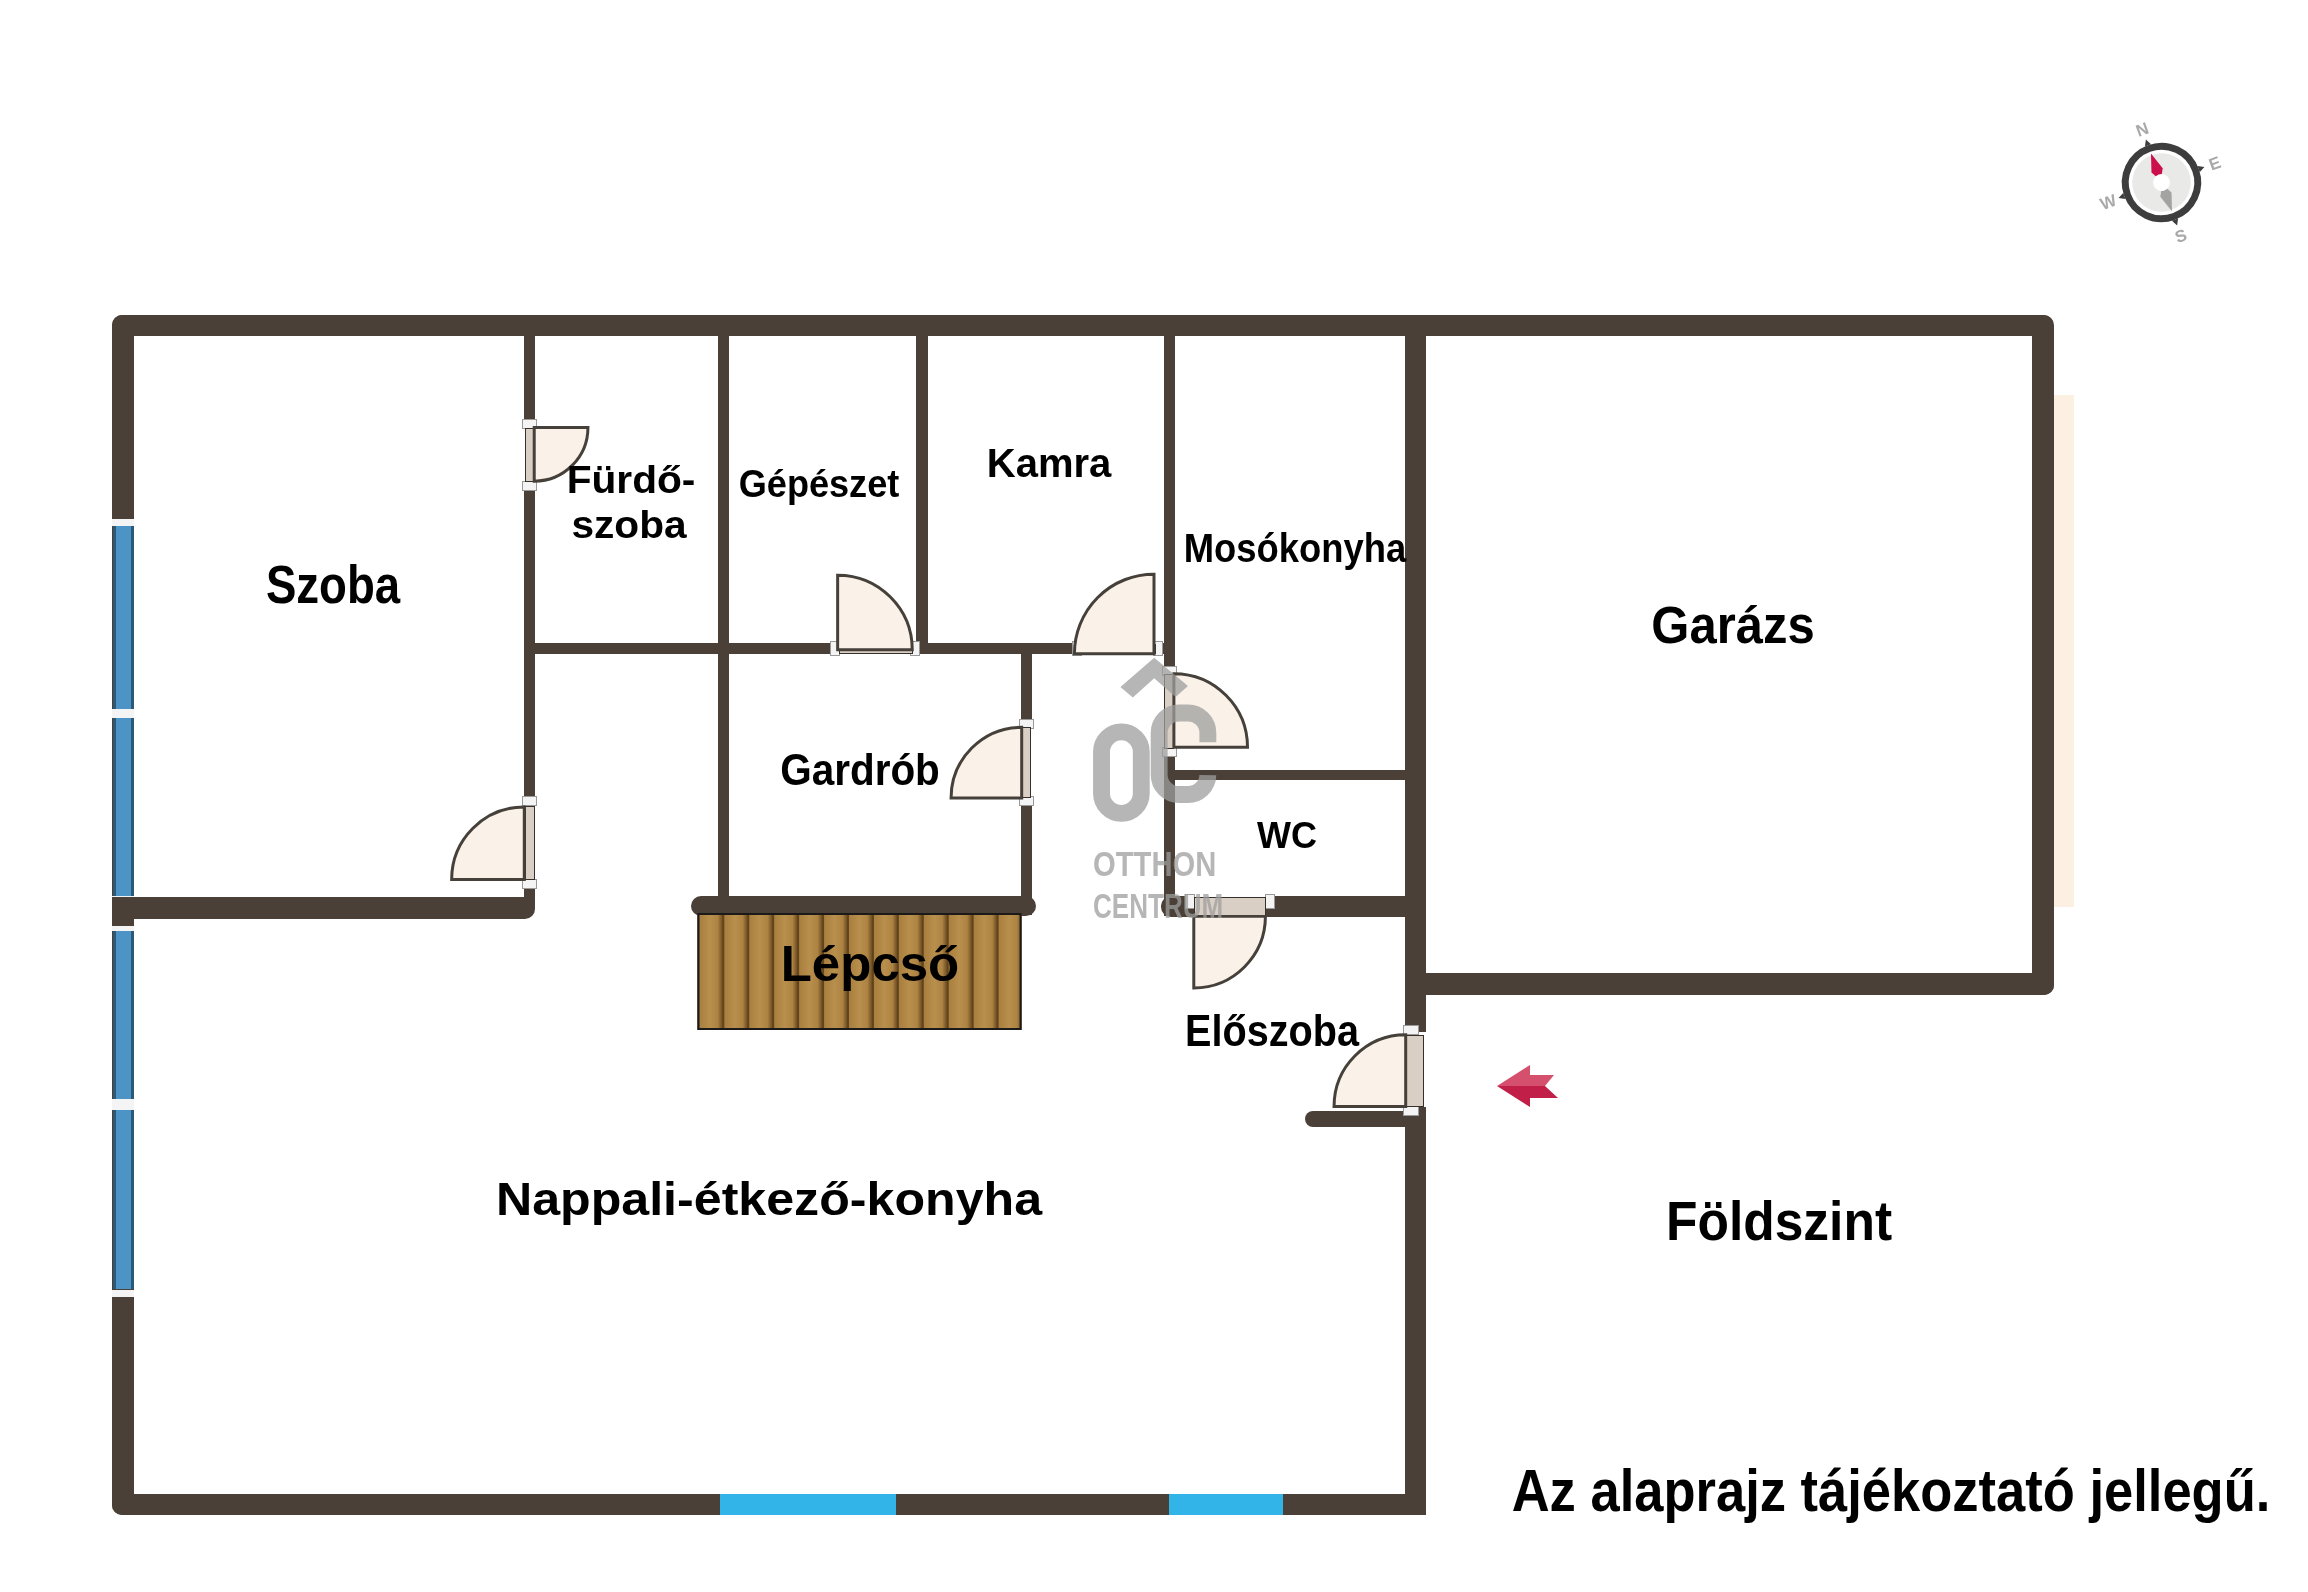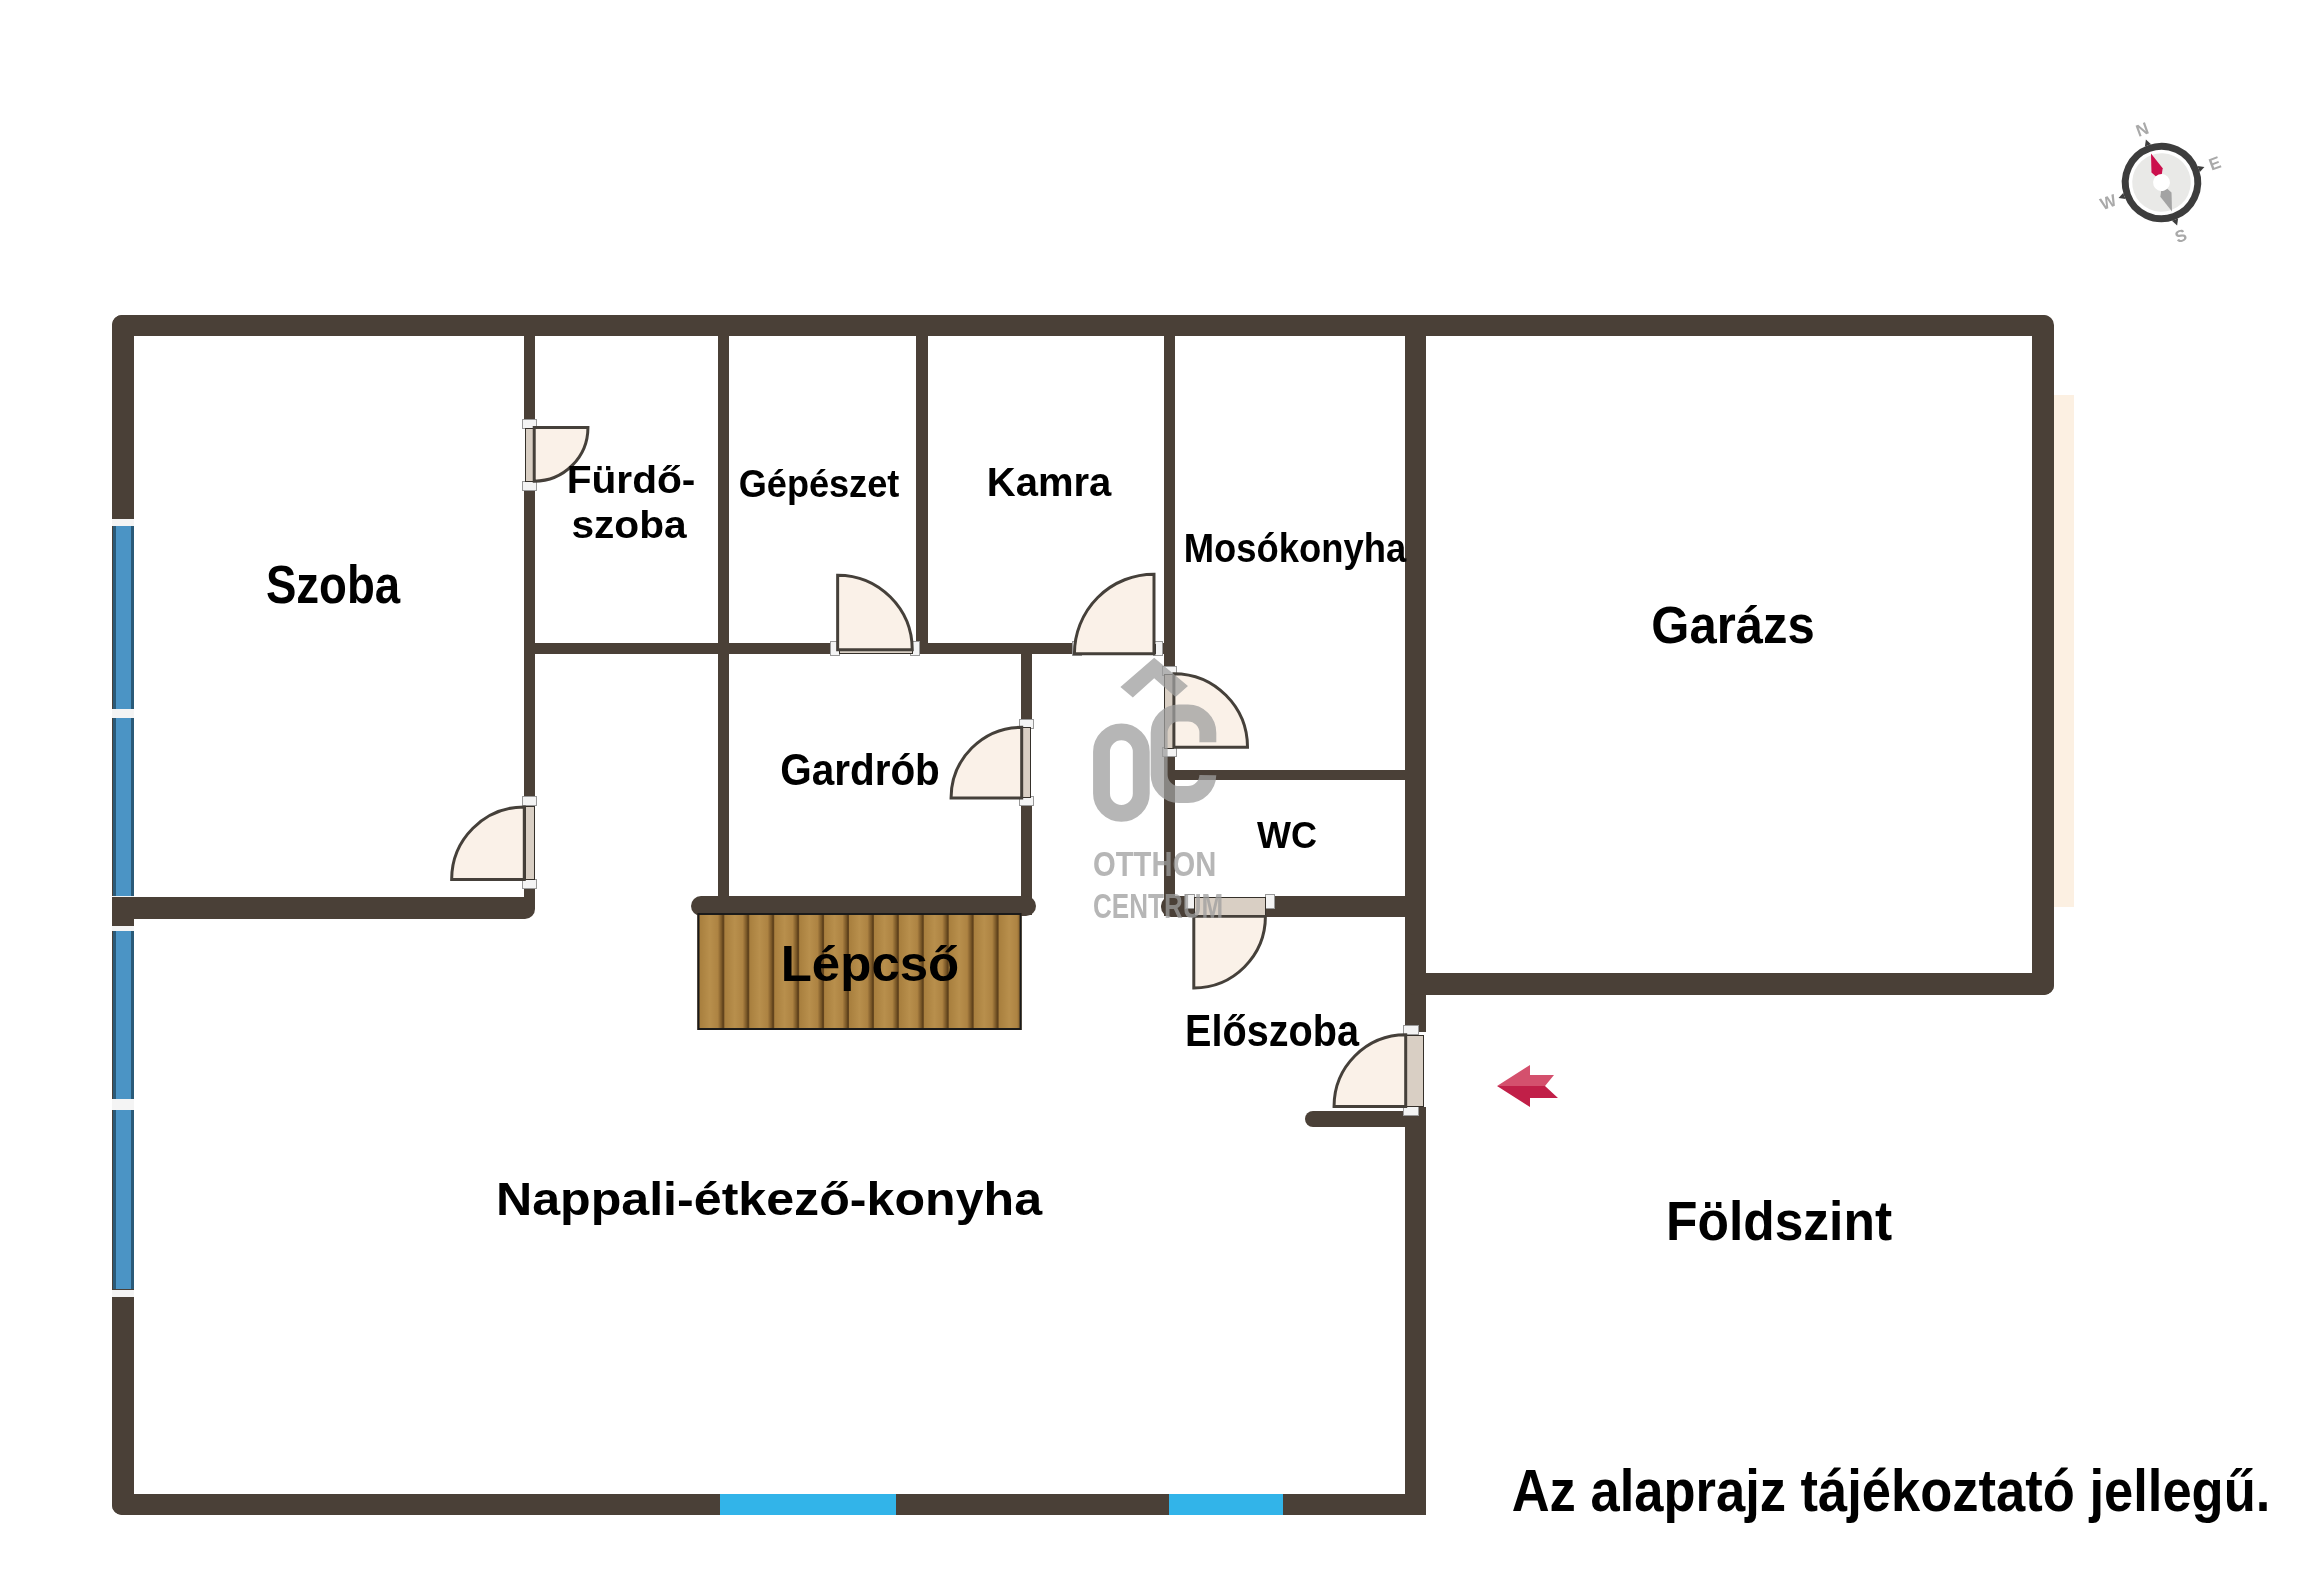--- a/index.html
+++ b/index.html
@@ -196,21 +196,21 @@
     <path d="M9,31 L42,10 L42,20 L66,20 L57,31 L70,43 L42,43 L42,52 Z" fill="url(#ar)"></path>
   </svg>
 
   <div class="lbl" style="left:333px;top:558px;font-size:53px;transform:translateX(-50%) scaleX(0.86);">Szoba</div>
 
   <div class="lbl" style="left:631px;top:461px;font-size:38px;transform:translateX(-50%) scaleX(1.07);">Fürdő-</div>
   <div class="lbl" style="left:629px;top:506px;font-size:38px;transform:translateX(-50%) scaleX(1.07);">szoba</div>
 
   <div class="lbl" style="left:819px;top:465px;font-size:38px;transform:translateX(-50%) scaleX(0.95);">Gépészet</div>
 
-  <div class="lbl" style="left:1049px;top:462px;font-size:40px;transform:translateX(-50%);">Kamra</div>
+  <div class="lbl" style="left:1049px;top:443px;font-size:40px;transform:translateX(-50%);">Kamra</div>
 
   <div class="lbl" style="left:1295px;top:528px;font-size:40px;transform:translateX(-50%) scaleX(0.91);">Mosókonyha</div>
 
   <div class="lbl" style="left:1733px;top:600px;font-size:51px;transform:translateX(-50%) scaleX(0.96);">Garázs</div>
 
   <div class="lbl" style="left:860px;top:748px;font-size:44px;transform:translateX(-50%) scaleX(0.92);">Gardrób</div>
 
   <div class="lbl" style="left:1287px;top:818px;font-size:36px;transform:translateX(-50%);">WC</div>
 
   <div class="lbl" style="left:870px;top:939px;font-size:50px;transform:translateX(-50%) scaleX(1.02);">Lépcső</div>

